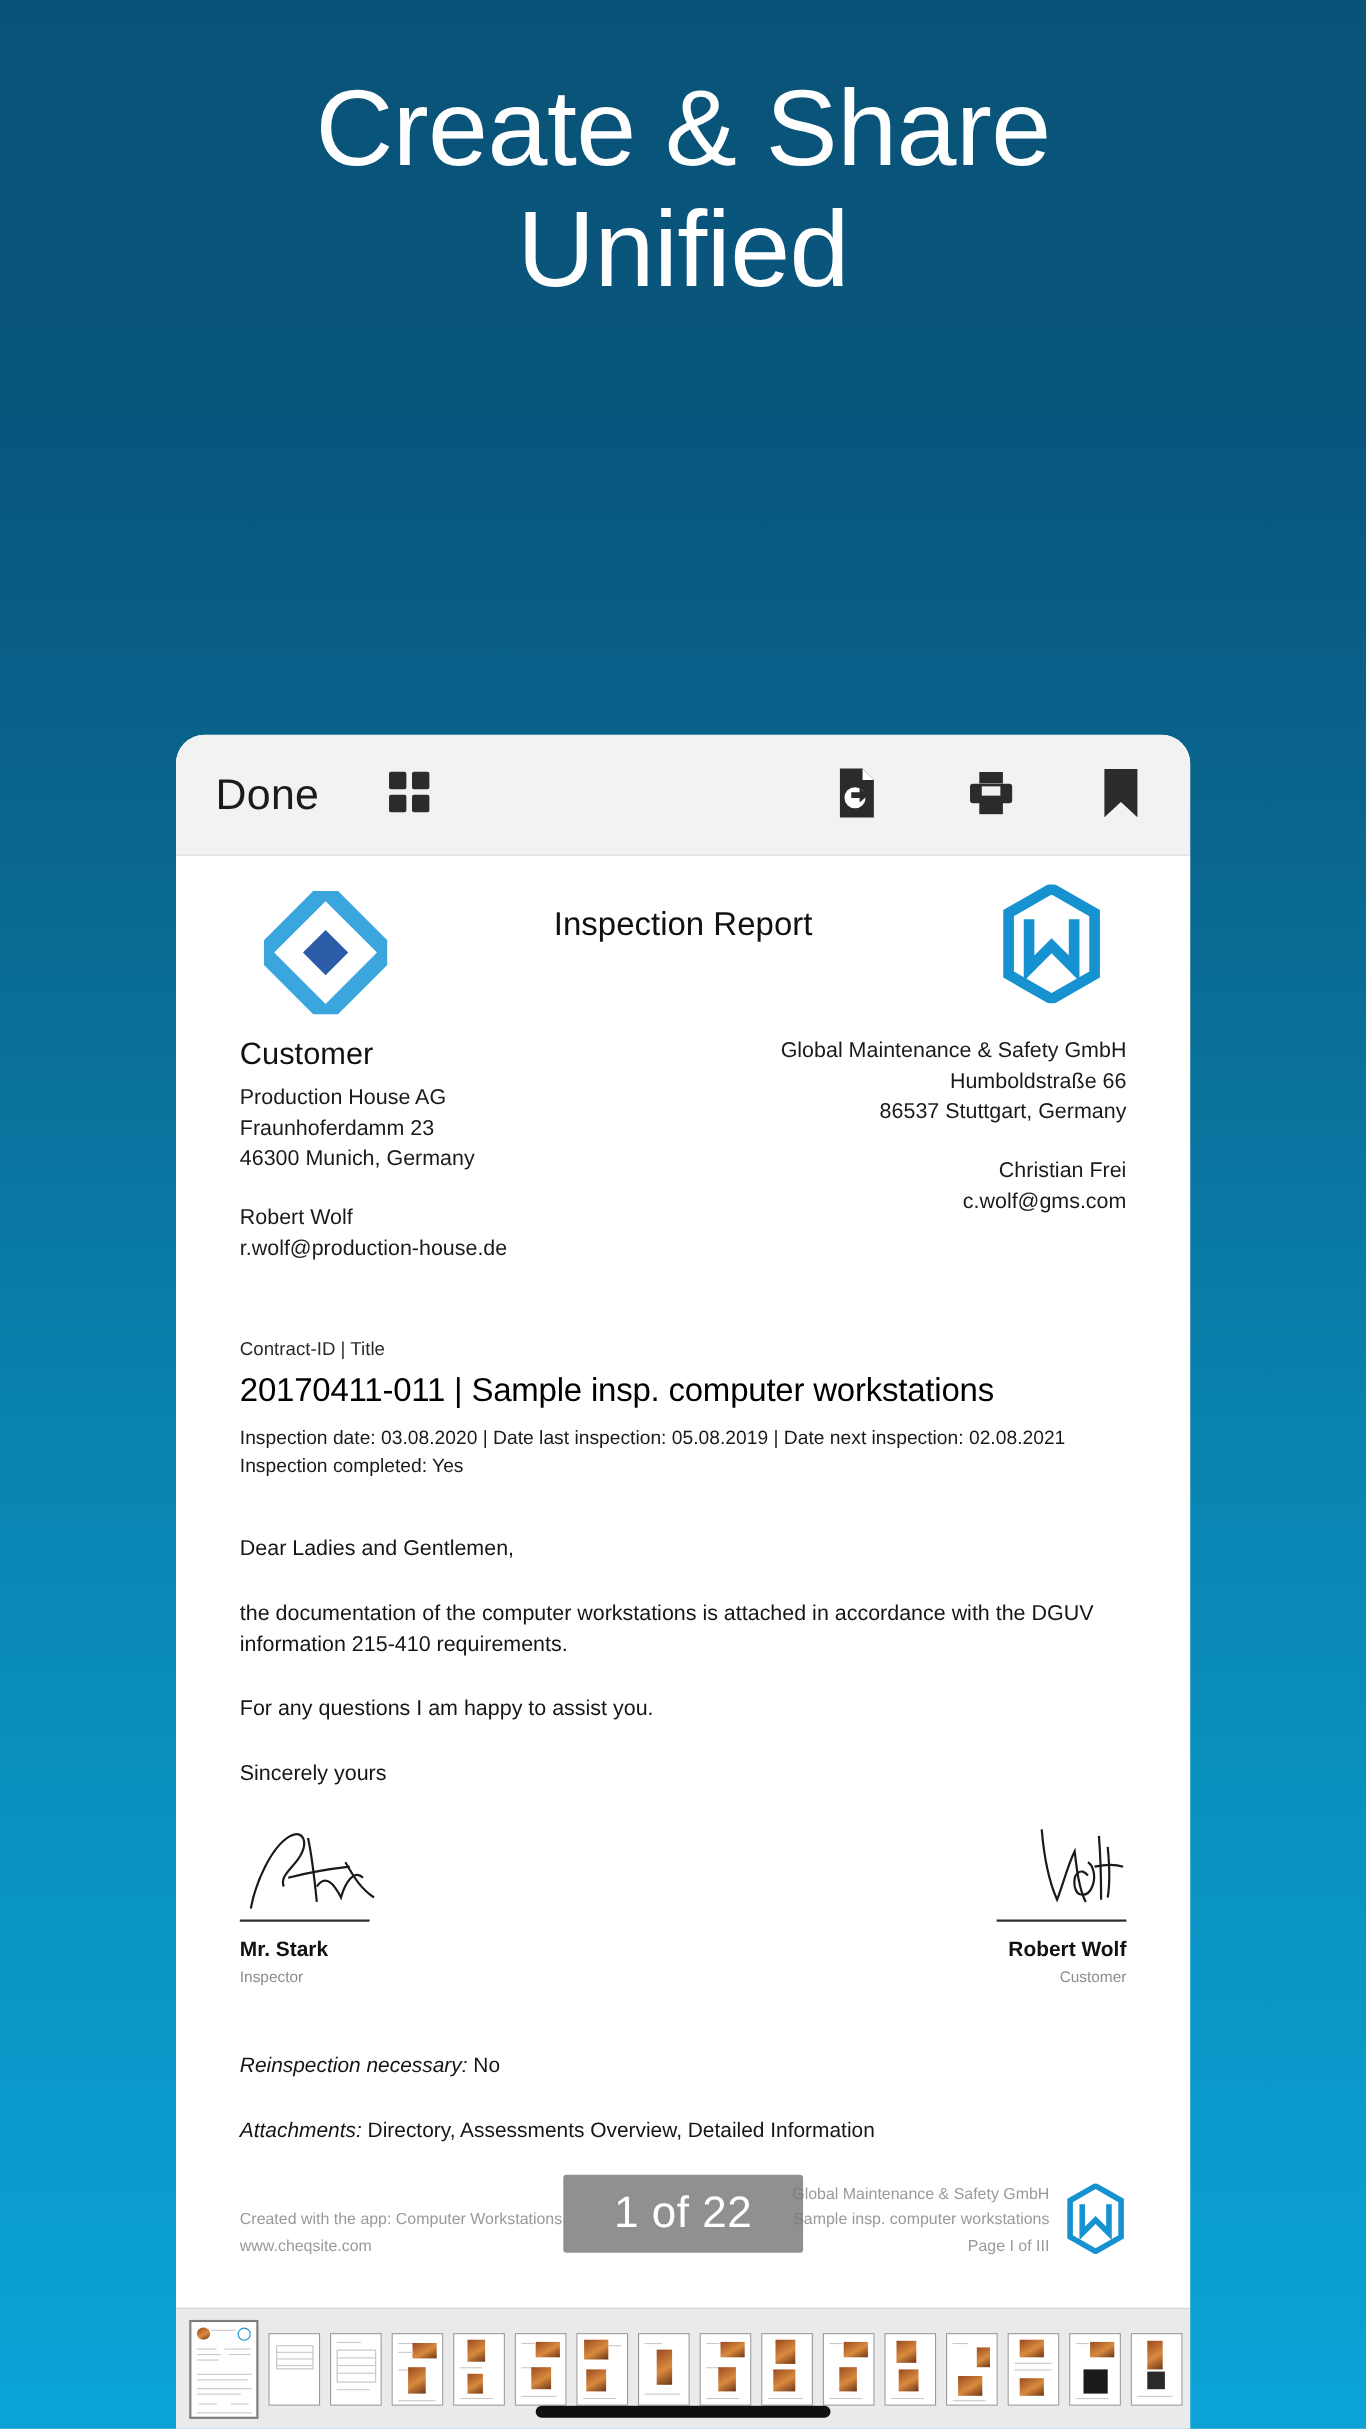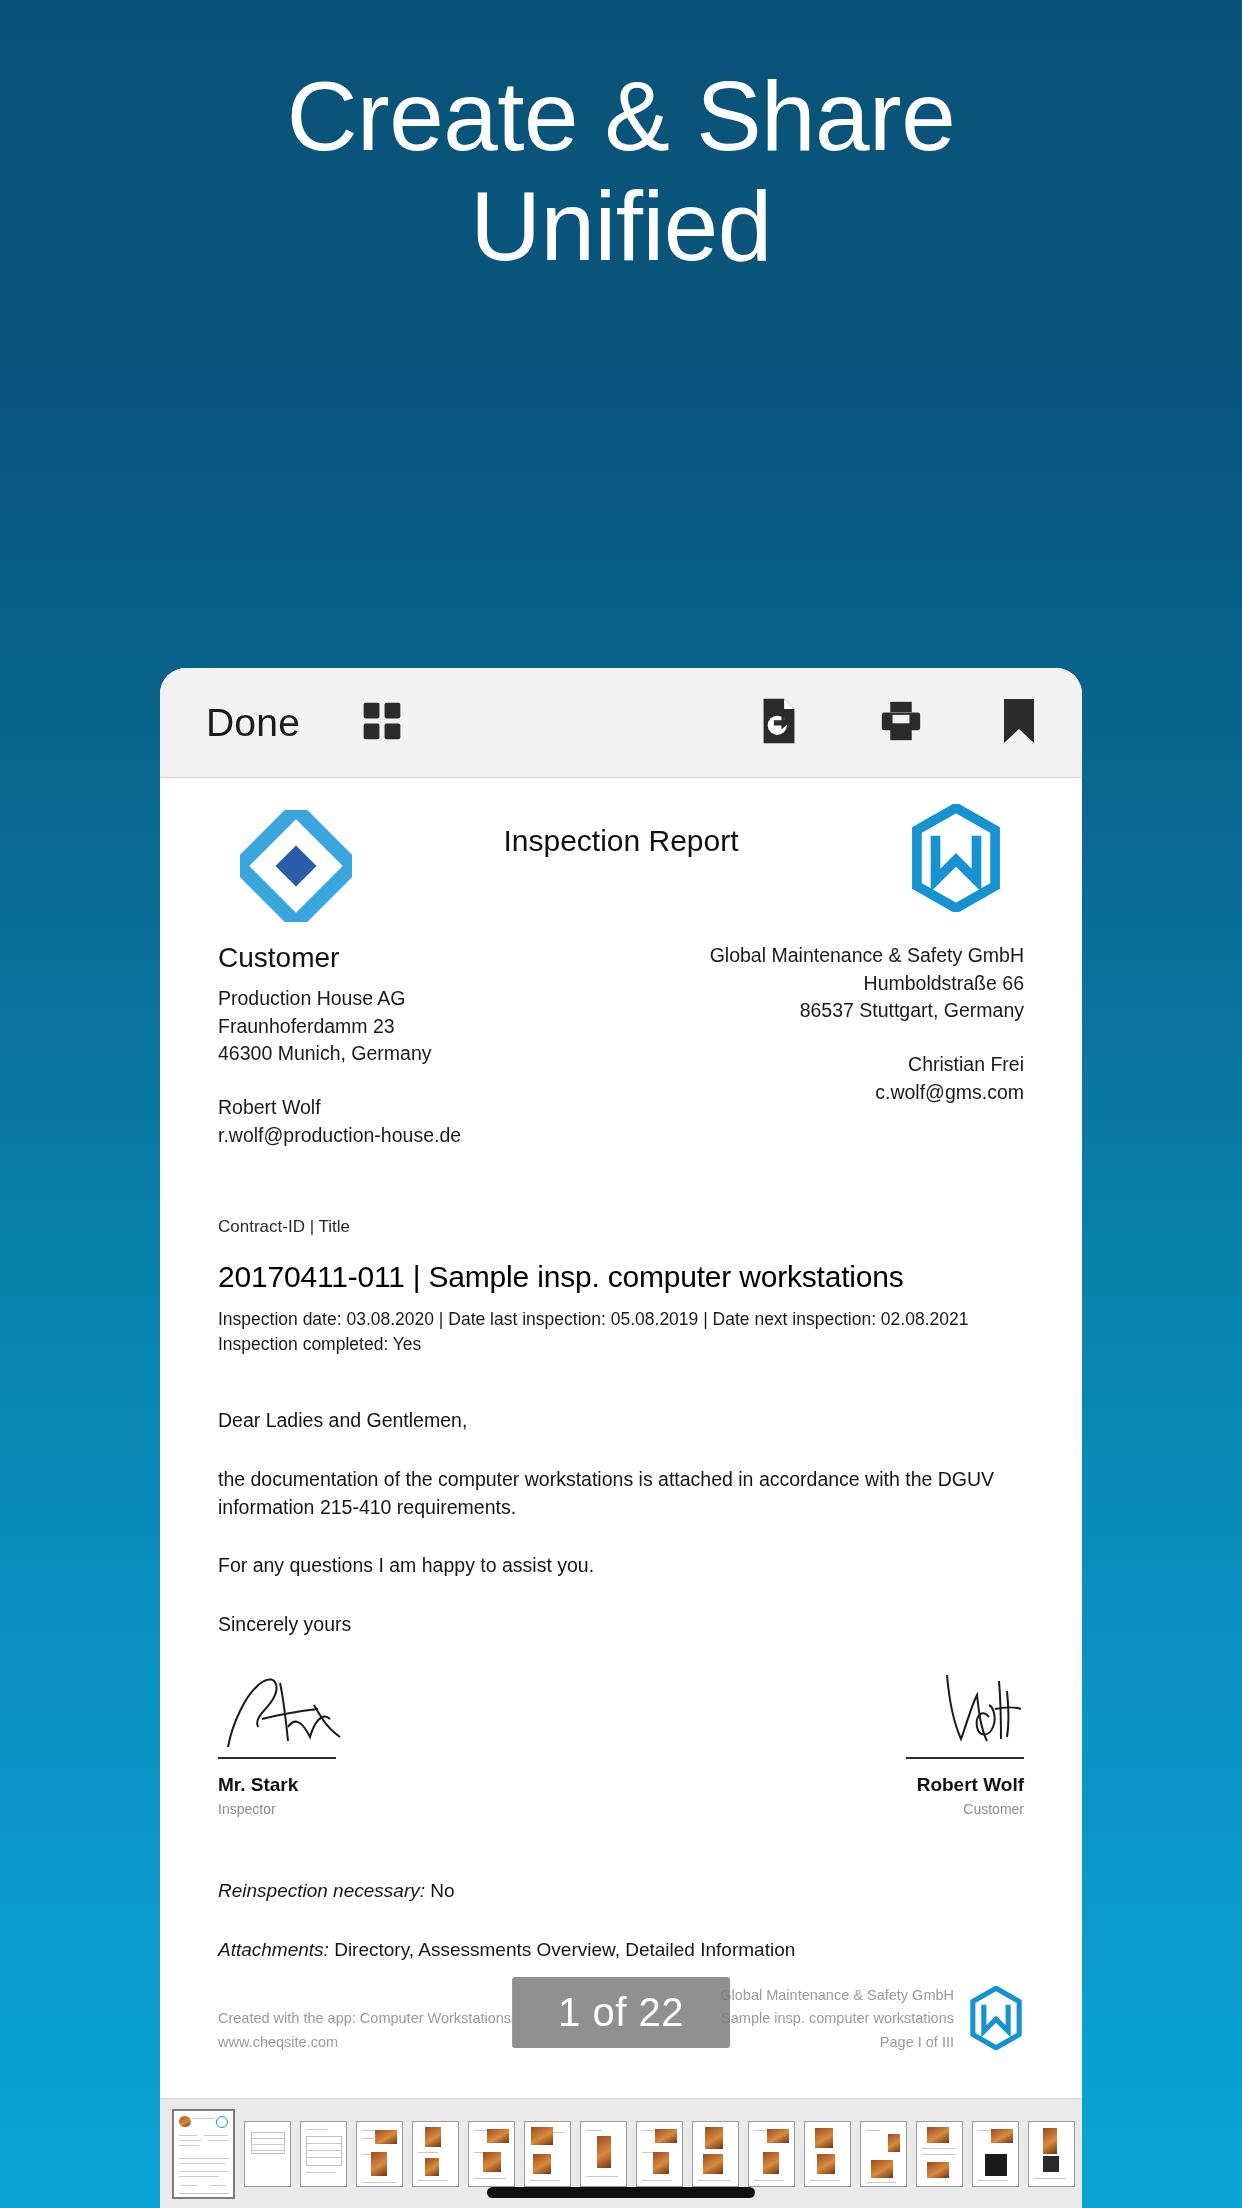--- a/index.html
+++ b/index.html
@@ -29,21 +29,21 @@
     background:#ffffff;
     border-radius:26px 26px 0 0;
     overflow:hidden;
   }
 
   
   .toolbar {
     height:110px; background:#f2f2f2;
     border-bottom:1px solid #d6d6d6;
     display:flex; align-items:center;
-    padding:0 46px; position:relative;
+    padding:0 36px; position:relative;
   }
   .done-btn {
     font-size:39px; color:#1b1b1b; letter-spacing:0.2px;
   }
   .grid-icon { margin-left:60px; display:block; }
   .tb-right {
     position:absolute; right:46px; top:0; height:110px;
     display:flex; align-items:center; gap:78px;
   }
   .tb-ico { display:block; }
@@ -63,21 +63,21 @@
 
   .parties { display:flex; justify-content:space-between; margin-top:4px; }
   .p-col { width:46%; }
   .p-col.right { text-align:right; }
   .p-head { font-size:28px; color:#111; margin-bottom:11px; }
   .p-line { font-size:19.5px; color:#1a1a1a; line-height:1.42; }
   .p-gap { height:26px; }
 
   .contract { margin-top:68px; }
   .c-label { font-size:17px; color:#2a2a2a; }
-  .c-title { font-size:30px; color:#000; margin-top:23px; letter-spacing:-0.2px; }
+  .c-title { font-size:30px; color:#000; margin-top:11px; letter-spacing:-0.2px; }
   .c-meta { font-size:17.5px; color:#1a1a1a; margin-top:13px; line-height:1.42; }
 
   .letter { margin-top:50px; }
   .letter p { font-size:19.5px; color:#151515; line-height:1.42; }
   .letter .sp { margin-top:31px; }
 
   
   .sigs { display:flex; justify-content:space-between; margin-top:26px; }
   .sig { width:187px; }
   .sig.right { text-align:right; }

